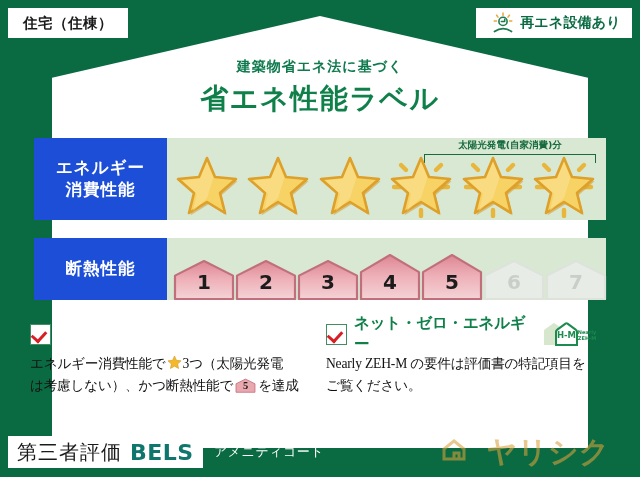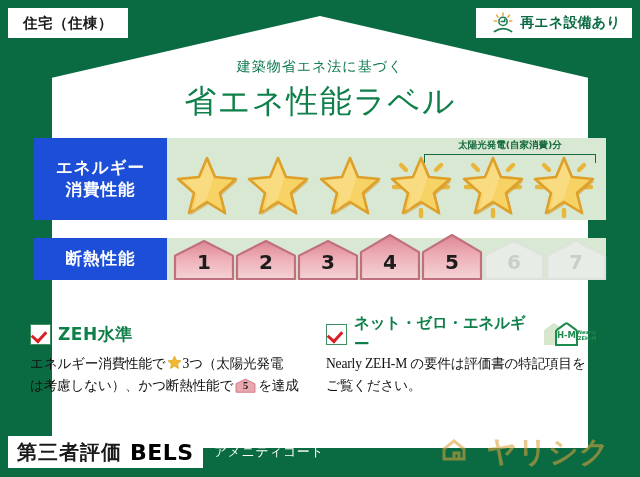--- a/index.html
+++ b/index.html
@@ -24,38 +24,38 @@
     justify-content:center;box-sizing:border-box;
   }
   .tag-left{left:8px;top:8px;width:120px;height:30px;}
   .tag-left span{font-size:14.5px;font-weight:bold;color:#1a1a1a;letter-spacing:.5px;}
   .tag-right{right:8px;top:8px;width:156px;height:30px;gap:5px;padding-left:4px;}
   .tag-right span.txt{font-size:14px;font-weight:bold;color:#0a6b43;letter-spacing:.2px;}
 
   
   .sub-title{
     position:absolute;left:0;right:0;top:58px;text-align:center;
-    font-size:14px;font-weight:normal;color:#0f7a4d;letter-spacing:1px;
+    font-size:14px;font-weight:bold;color:#0f7a4d;letter-spacing:1px;
   }
   .main-title{
     position:absolute;left:0;right:0;top:80px;text-align:center;
-    font-size:32px;font-weight:normal;color:#0f8049;letter-spacing:1.5px;
+    font-size:28px;font-weight:bold;color:#0f8049;letter-spacing:1.5px;
   }
 
   
   .row{position:absolute;left:34px;width:572px;display:flex;}
   .row-label{
     width:133px;background:#1d4ed8;color:#fff;display:flex;flex-direction:column;
     align-items:center;justify-content:center;font-weight:bold;line-height:1.32;
     font-size:16.5px;letter-spacing:1px;flex:none;
   }
   .row-body{flex:1;background:#d9e8d2;position:relative;}
 
   #row-energy{top:138px;height:82px;}
-  #row-insul{top:238px;height:42px;}
+  #row-insul{top:238px;height:62px;}
 
   
   .stars{position:absolute;left:4px;right:6px;bottom:2px;display:flex;
     align-items:flex-end;justify-content:space-around;height:66px;}
   .star-cell{position:relative;width:64px;height:64px;}
   .star-cell svg{position:absolute;left:0;top:0;}
 
   
   .solar-wrap{position:absolute;right:8px;top:1px;width:176px;height:30px;}
   .solar-cap{position:absolute;left:0;right:0;top:0;text-align:center;
@@ -106,22 +106,22 @@
     font-size:10.5px;font-weight:bold;color:#1c1c1c;
   }
   .zehm-logo{position:relative;width:56px;height:26px;flex:none;}
 
   
   .footer{position:absolute;left:0;right:0;bottom:0;height:49px;}
   .bels-box{
     position:absolute;left:8px;top:8px;height:32px;background:#fff;
     display:flex;align-items:center;padding:0 9px;gap:8px;
   }
-  .bels-box .jp{font-size:20px;font-weight:bold;color:#1a1a1a;letter-spacing:1px;}
-  .bels-box .en{font-size:22px;font-weight:bold;color:#000000;letter-spacing:.5px;}
+  .bels-box .jp{font-size:20px;font-weight:normal;color:#1a1a1a;letter-spacing:1px;}
+  .bels-box .en{font-size:22px;font-weight:bold;color:#0f766e;letter-spacing:.5px;}
   .prop-name{
     position:absolute;left:214px;top:8px;height:32px;display:flex;align-items:center;
     font-size:13px;color:#ffffff;letter-spacing:.5px;
   }
   .eval{
     position:absolute;right:10px;top:4px;text-align:right;color:#fff;
   }
   .eval .date{font-size:14px;font-weight:bold;letter-spacing:.3px;}
   .eval .uid{font-size:9.5px;margin-top:3px;letter-spacing:.2px;opacity:.95;}
 
@@ -339,21 +339,20 @@
        </svg>
        <span class="num">7</span>
           </div>
         </div>
     </div>
   </div>
 
   <div class="crit" id="crit-left">
     <div class="crit-head">
       <div class="chk"></div>
-      <div class="crit-title">ZEH水準</div>
     </div>
     <div class="crit-body">
       <span>エネルギー消費性能で</span><svg class="inline-star" width="15" height="15" viewBox="0 0 24 24">
           <path d="M12 1.6l3.1 6.9 7.4.8-5.5 5 1.5 7.3L12 17.9 5.5 21.6 7 14.3 1.5 9.3l7.4-.8z" fill="#f2b92e" stroke="#d99a1f" stroke-width="1"></path>
         </svg><span>3つ（太陽光発電</span><br>
       <span>は考慮しない）、かつ断熱性能で</span><span class="inline-badge"><svg width="21" height="17" viewBox="0 0 62 44">
             <path d="M3 42 V17 L31 3 L59 17 V42 Z" fill="#e9a7ae" stroke="#c7737f" stroke-width="2.5"></path>
           </svg><span class="n">5</span></span><span>を達成</span>
     </div>
   </div>

